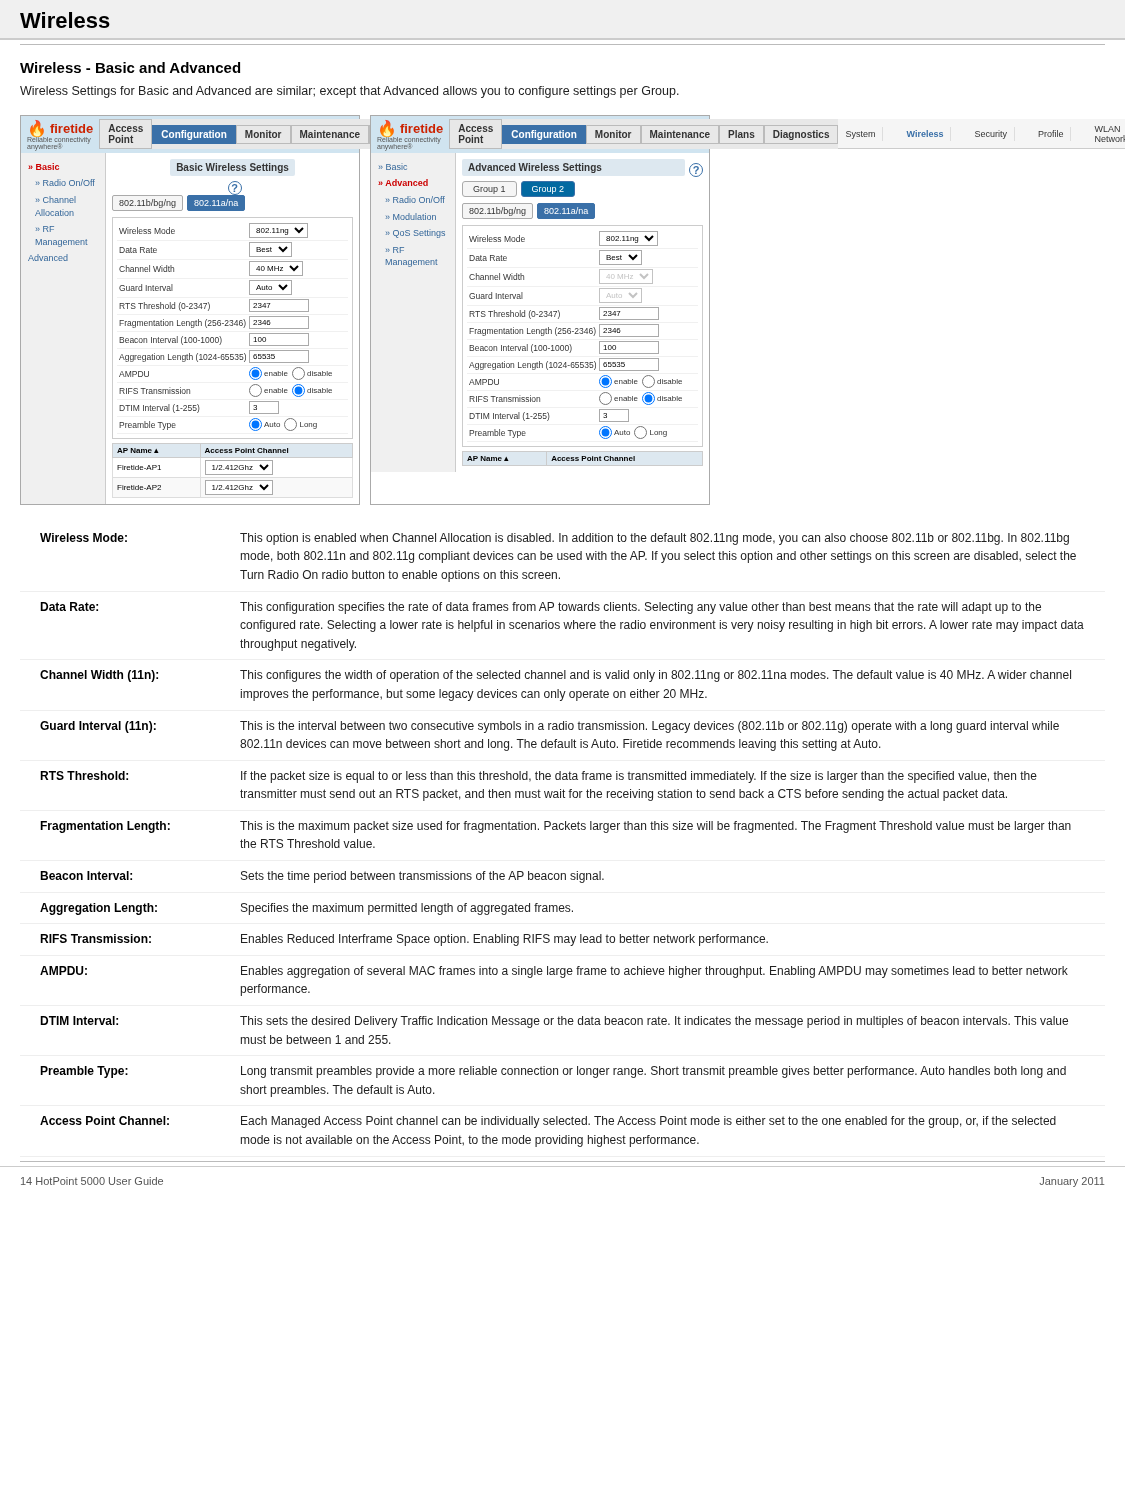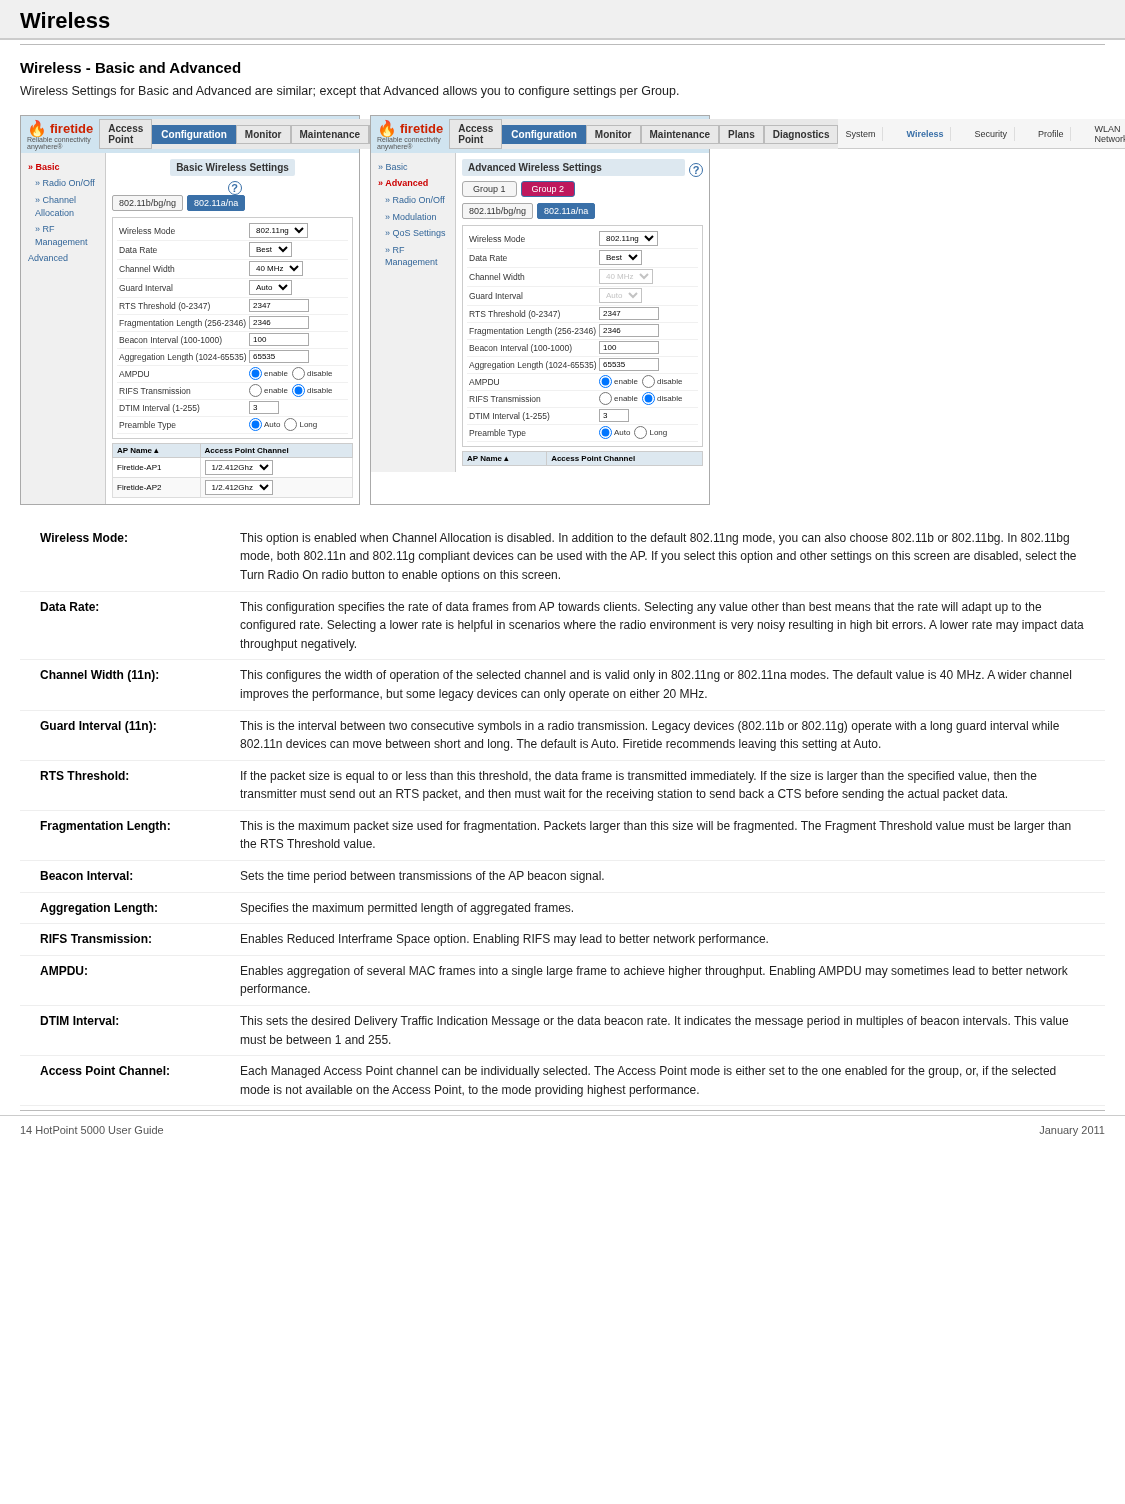--- a/index.html
+++ b/index.html
@@ -223,21 +223,21 @@
       padding: 2px 10px;
       font-size: 9px;
       border: 1px solid #aaa;
       cursor: pointer;
       background: #f5f5f5;
       color: #333;
       border-radius: 3px;
     }
 
     .ft-group-tab.active {
-      background: #be185d;
+      background: #0369a1;
       color: #fff;
       border-color: #3a70a8;
     }
 
     .ft-form {
       background: #fff;
       border: 1px solid #ccc;
       padding: 4px;
     }
 
@@ -756,20 +756,24 @@
   <div class="desc-row">
     <div class="desc-term">AMPDU:</div>
     <div class="desc-def">Enables aggregation of several MAC frames into a single large frame to achieve higher throughput. Enabling AMPDU may sometimes lead to better network performance.</div>
   </div>
 
   <div class="desc-row">
     <div class="desc-term">DTIM Interval:</div>
     <div class="desc-def">This sets the desired Delivery Traffic Indication Message or the data beacon rate. It indicates the message period in multiples of beacon intervals. This value must be between 1 and 255.</div>
   </div>
 
+  <div class="desc-row">
+    <div class="desc-term">Preamble Type:</div>
+    <div class="desc-def">Long transmit preambles provide a more reliable connection or longer range. Short transmit preamble gives better performance. Auto handles both long and short preambles. The default is Auto.</div>
+  </div>
 
   <div class="desc-row">
     <div class="desc-term">Access Point Channel:</div>
     <div class="desc-def">Each Managed Access Point channel can be individually selected. The Access Point mode is either set to the one enabled for the group, or, if the selected mode is not available on the Access Point, to the mode providing highest performance.</div>
   </div>
 
 </div>
 
 <hr class="divider-line">
 <div class="page-footer">

